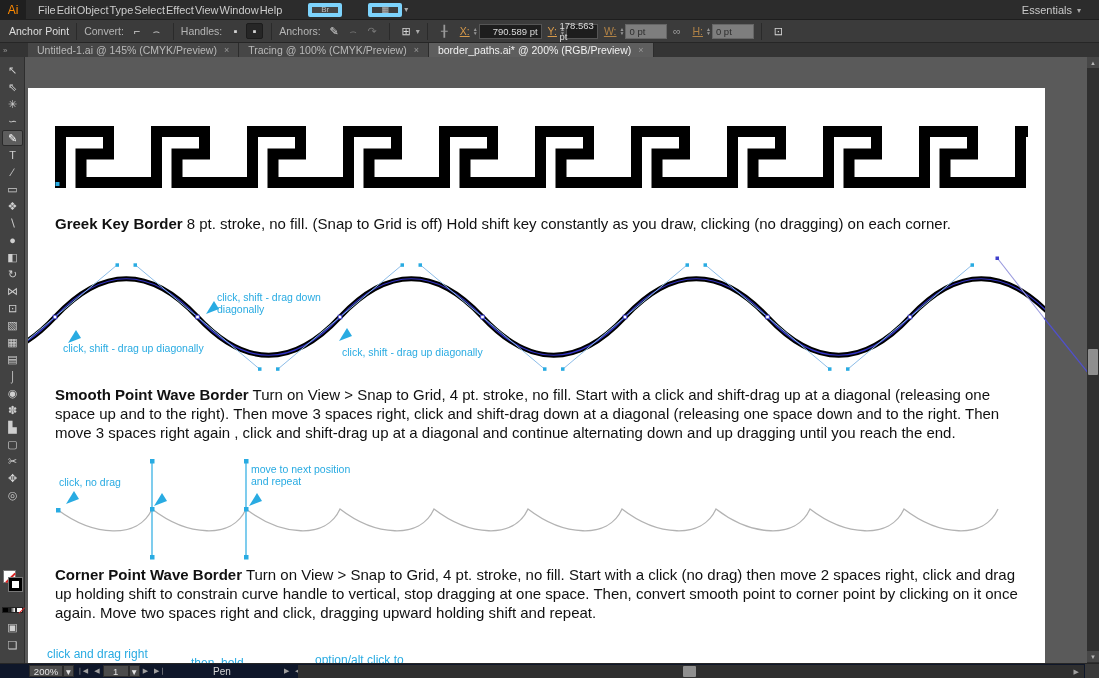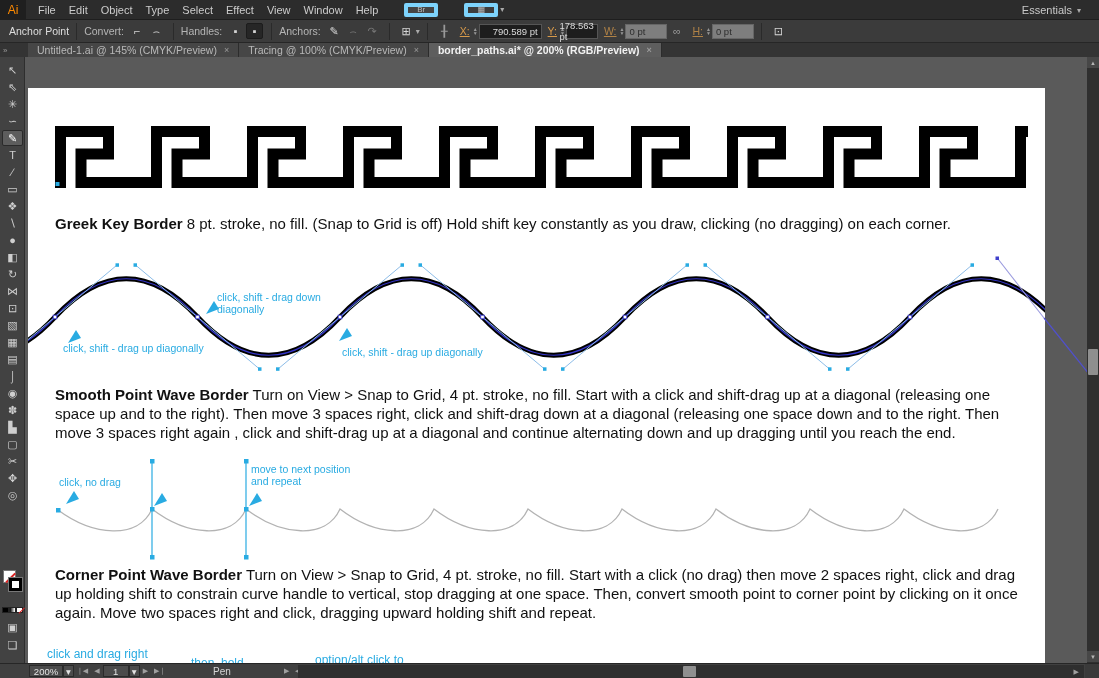--- a/index.html
+++ b/index.html
@@ -3,21 +3,21 @@
 <meta charset="utf-8">
 <style>
   *{margin:0;padding:0;box-sizing:border-box}
   html,body{width:1099px;height:678px;overflow:hidden}
   body{position:relative;background:#535353;font-family:"Liberation Sans",sans-serif;-webkit-font-smoothing:antialiased}
   .abs{position:absolute}
 
   
   .menubar{left:0;top:0;width:1099px;height:20px;background:#2c2c2c;border-bottom:1px solid #1e1e1e;display:flex;align-items:center;z-index:30}
   .ailogo{width:26px;height:20px;background:#1f1f1f;color:#ff8a00;font-weight:normal;font-size:12px;display:flex;align-items:center;justify-content:center}
-  .menuitems{display:flex;gap:13px;margin-left:12px}
+  .menuitems{display:flex;gap:1px;margin-left:12px}
   .menuitems span{font-size:11px;color:#cccccc;cursor:default}
   .mb-icon{margin-left:26px;width:34px;height:14px;background:#454545;border:4px solid #7dd3fc;border-radius:2px;color:#bbb;font-size:8px;display:flex;align-items:center;justify-content:center}
   .workspace{position:absolute;right:18px;top:0;height:20px;display:flex;align-items:center;gap:5px;color:#c9c9c9;font-size:11px}
   .caret{font-size:8px;color:#aaa}
 
   
   .controlbar{left:0;top:20px;width:1099px;height:23px;background:#3b3b3b;border-bottom:1px solid #262626;display:flex;align-items:center;z-index:30;color:#c5c5c5;font-size:10.5px}
   .cb-sep{width:1px;height:17px;background:#2a2a2a;margin:0 7px}
   .cb-title{margin-left:9px;color:#dedede}
   .cb-label{color:#b5b5b5;margin-right:4px}
@@ -26,21 +26,21 @@
   .cb-field{height:15px;background:#1d1d1d;border:1px solid #555;color:#dcdcdc;font-size:9.5px;display:flex;align-items:center;justify-content:flex-end;padding:0 3px}
   .cb-field.dis{background:#7e7e7e;color:#2e2e2e;border-color:#666}
   .spin{display:flex;flex-direction:column;justify-content:center;line-height:4px;font-size:5px;color:#999;margin:0 1px}
   .xy{color:#d89a4a;text-decoration:underline;margin:0 2px 0 6px}
 
   
   .tabbar{left:0;top:43px;width:1099px;height:14px;background:#343434;display:flex;align-items:stretch;z-index:30}
   .tabspacer{width:28px;display:flex;align-items:center;color:#9a9a9a;font-size:8px;padding-left:3px}
   .tab{display:flex;align-items:center;gap:7px;padding:0 9px;font-size:10.5px;color:#b8b8b8;background:#464646;border-right:1px solid #2c2c2c;cursor:default}
   .tab .x{color:#9a9a9a;font-size:9px}
-  .tab.active{background:#5e5e5e;color:#f1f1f1;font-weight:bold}
+  .tab.active{background:#5e5e5e;color:#f1f1f1;font-weight:normal}
 
   
   .toolbar{left:0;top:57px;width:25px;height:606px;background:#424242;border-right:1px solid #2e2e2e;z-index:20}
   .tool{position:absolute;left:2px;width:21px;height:16px;display:flex;align-items:center;justify-content:center;color:#cfcfcf;font-size:11px}
   .tool.active{background:#5d5d5d;border:1px solid #2a2a2a;border-radius:2px;color:#fff}
   .fs{position:absolute}
   .fs .sq{position:absolute;width:13px;height:13px;background:#fff;border:1px solid #777}
   .fs .slash{position:absolute;left:0;top:5.5px;width:13px;height:1.6px;background:#d22;transform:rotate(-45deg)}
   .fs .stroke-sq{position:absolute;width:13px;height:13px;border:3.5px solid #000;background:#fff;outline:1px solid #777}
   .mini{position:absolute;width:7px;height:6px;border:1px solid #222}
@@ -50,21 +50,21 @@
   .canvas{position:absolute;left:3px;top:31px;width:1017px;height:575px;background:#ffffff;overflow:hidden}
   .caption{position:absolute;color:#111;font-size:15px;line-height:19px}
   .caption b{font-weight:bold}
   .anno{position:absolute;color:#29abe2;font-size:10.5px;line-height:12px}
   .anno.big{font-size:12px;line-height:14px}
 
   
   .vscroll{left:1087px;top:57px;width:12px;height:606px;background:#2f2f2f;z-index:25}
   .vthumb{position:absolute;left:1px;top:292px;width:10px;height:26px;background:#8f8f8f;border-radius:1px}
   .sbtn{position:absolute;left:0;width:12px;height:11px;background:#474747;color:#b5b5b5;font-size:6px;display:flex;align-items:center;justify-content:center}
-  .statusbar{left:0;top:663px;width:1099px;height:15px;background:#404040;border-top:1px solid #262626;display:flex;align-items:center;color:#cfcfcf;font-size:10px;z-index:30}
+  .statusbar{left:0;top:663px;width:1099px;height:15px;background:#0f172a;border-top:1px solid #262626;display:flex;align-items:center;color:#cfcfcf;font-size:10px;z-index:30}
   .st-box{height:12px;background:#4b4b4b;border:1px solid #2a2a2a;display:flex;align-items:center;justify-content:center;color:#e3e3e3;font-size:9.5px}
   .st-btn{color:#9f9f9f;font-size:7px;margin:0 3px}
   .hscroll{position:absolute;left:298px;top:1px;width:786px;height:13px;background:#2f2f2f}
   .hthumb{position:absolute;left:385px;top:1px;width:13px;height:11px;background:#8f8f8f;border-radius:1px}
   .corner{position:absolute;left:1085px;top:0;width:14px;height:15px;background:#3a3a3a}
 </style>
 </head>
 <body>
 
 <div class="abs menubar">

